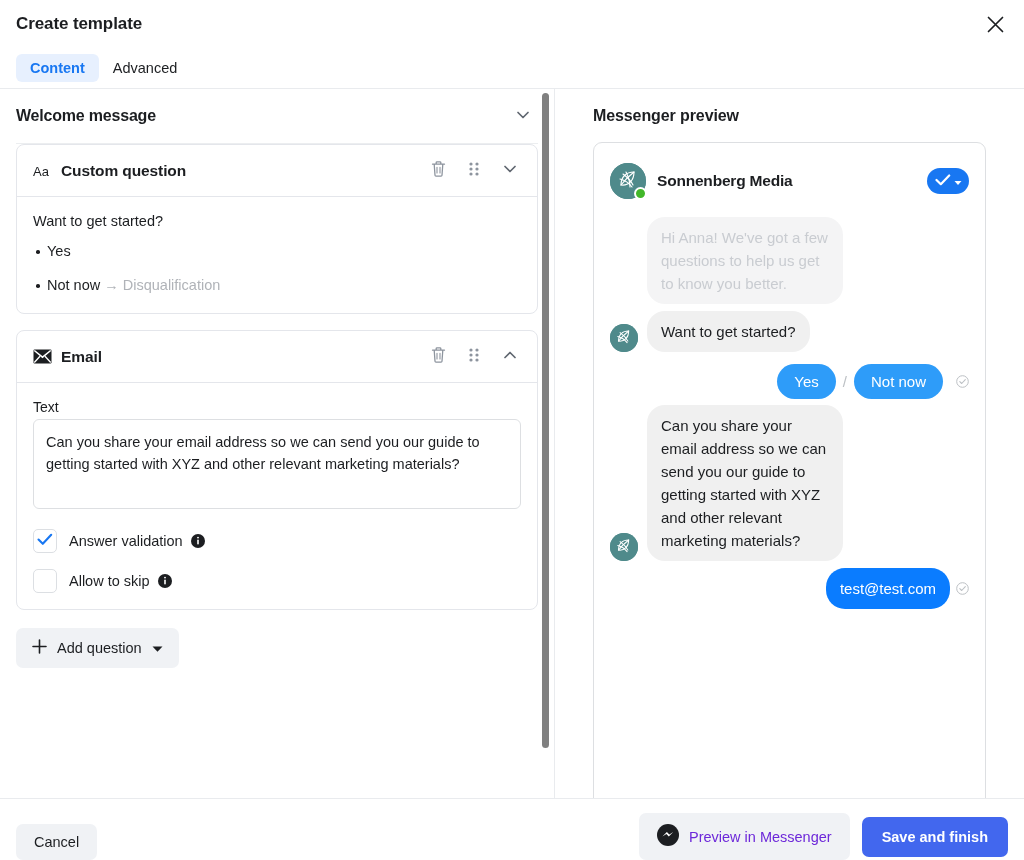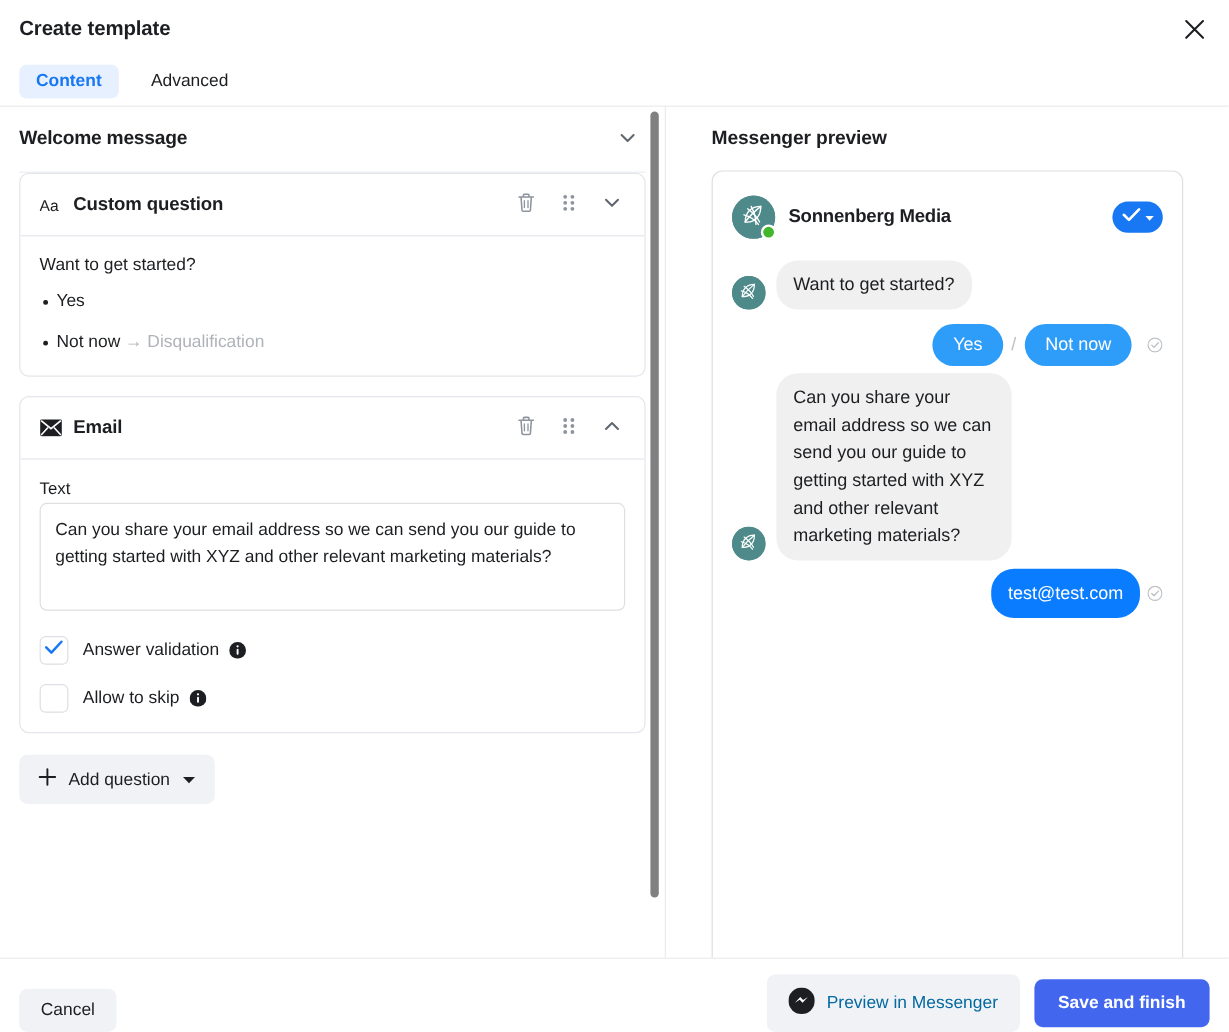--- a/index.html
+++ b/index.html
@@ -19,21 +19,21 @@
   }
   .modal-title { font-size: 17px; font-weight: bold; margin-left: 16px; letter-spacing: -0.1px; }
   .close-btn {
     position: absolute; right: 14px; top: 9px;
     width: 30px; height: 30px; border: none; background: transparent;
     cursor: pointer; display: flex; align-items: center; justify-content: center;
   }
   .close-btn svg { display: block; }
 
   
-  .tabsrow { height: 41px; flex: 0 0 41px; display: flex; align-items: center; padding-left: 16px; gap: 13px; }
+  .tabsrow { height: 41px; flex: 0 0 41px; display: flex; align-items: center; padding-left: 16px; }
   .tab {
     font-size: 14.5px; padding: 6px 14px; border-radius: 6px;
     border: none; background: transparent; cursor: pointer;
     font-family: inherit; color: #1c1e21;
   }
   .tab.active { background: #e7f0fe; color: #1877f2; font-weight: bold; }
 
   
   .body { flex: 1 1 auto; display: flex; min-height: 0; border-top: 1px solid #e9ebee; }
 
@@ -181,21 +181,21 @@
     height: 62px; flex: 0 0 62px; border-top: 1px solid #e9ebee;
     display: flex; align-items: flex-end; justify-content: space-between; padding: 0 16px;
     background: #fff;
   }
   .btn {
     border: none; border-radius: 7px; font-family: inherit; font-size: 14.5px;
     cursor: pointer; padding: 10px 18px;
   }
   .btn-grey { background: #f0f2f5; color: #1c1e21; }
   .btn-preview {
-    background: #f0f2f5; color: #0369a1; display: inline-flex; align-items: center; gap: 10px;
+    background: #f0f2f5; color: #6d28d9; display: inline-flex; align-items: center; gap: 10px;
     padding: 11px 18px; font-weight: normal;
   }
   .btn-primary { background: #4267ee; color: #fff; font-weight: bold; padding: 12px 20px; }
   .footer-right { display: flex; align-items: center; gap: 12px; }
 </style>
 </head>
 <body>
 
 <div class="modal">
 
@@ -411,20 +411,24 @@
             <span>
               <svg width="8" height="6" viewBox="0 0 8 6">
                   <path d="M0.5 1 L4 5 L7.5 1 Z" fill="#fff"></path>
                 </svg>
             </span>
           </div>
         </div>
 
         <div class="thread">
 
+          <div class="msg-row">
+            <div class="bubble-spacer"></div>
+            <div class="bubble faded">Hi Anna! We've got a few questions to help us get to know you better.</div>
+          </div>
 
           <div class="msg-row">
             <div class="bubble-avatar">
               <svg width="28" height="28" viewBox="0 0 36 36">
                 <circle cx="18" cy="18" r="18" fill="#4f8a8b"></circle>
                 <g stroke="#ffffff" stroke-width="1.3" fill="none" stroke-linecap="round">
                   <path d="M11 22 C11 14 16 9 24 9 C24 17 19 23 11 22 Z"></path>
                   <path d="M24 9 C19 13 14 18 11 22"></path>
                   <path d="M13 11 C17 14 21 18 23 22"></path>
                   <path d="M10 16 C14 17 19 20 22 24"></path>

